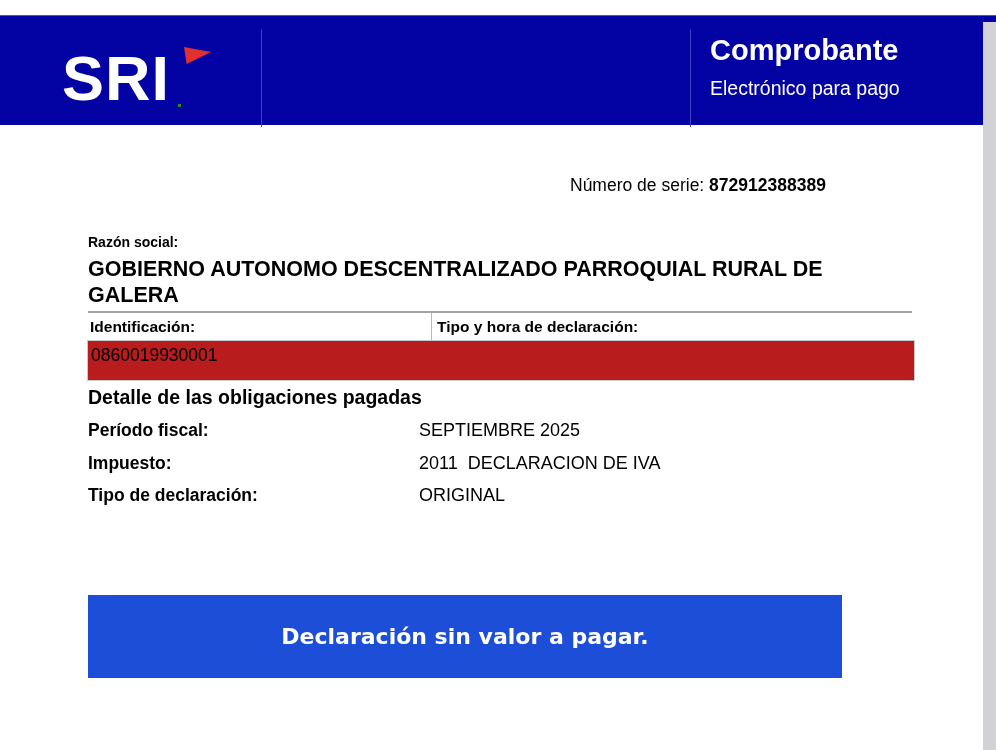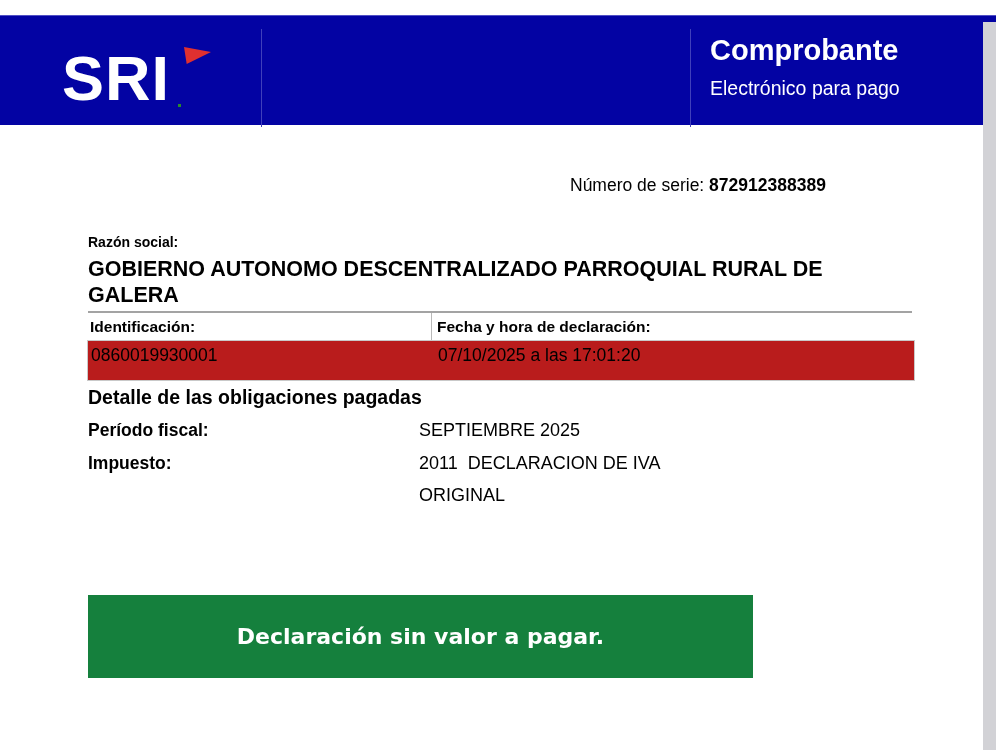--- a/index.html
+++ b/index.html
@@ -46,21 +46,21 @@
   .id-value-right{position:absolute;left:350px;top:4px;font-size:17.5px;}
 
   
   .detalle-heading{position:absolute;left:88px;top:371px;font-size:19.5px;font-weight:bold;}
   .detail-row{position:absolute;left:88px;width:824px;height:22px;}
   .detail-row .lbl{position:absolute;left:0;font-size:17.5px;font-weight:bold;}
   .detail-row .val{position:absolute;left:331px;font-size:18px;white-space:pre-wrap;}
   .row-0{top:405px;} .row-1{top:438px;} .row-2{top:470px;}
 
   
-  .banner{position:absolute;left:88px;top:580px;width:665px;height:83px;background:#15803d;
+  .banner{position:absolute;left:88px;top:580px;width:754px;height:83px;background:#1d4ed8;
           display:flex;align-items:center;justify-content:center;}
   .banner-text{font-family:"DejaVu Sans", sans-serif;font-weight:bold;font-size:22px;color:#ffffff;}
 
   
   .bottom-bar{position:absolute;left:0;top:737px;width:984px;height:13px;background:#0303A3;}
 </style>
 </head>
 <body>
 
 <div class="stage">
@@ -86,39 +86,39 @@
 
   <div class="serial"><span>Número de serie: </span><b>872912388389</b></div>
 
   <div class="razon-label">Razón social:</div>
   <div class="razon-value">GOBIERNO AUTONOMO DESCENTRALIZADO PARROQUIAL RURAL DE GALERA</div>
 
   <div class="idtable">
     <div class="vseam"></div>
     <div class="id-labels">
       <span class="id-label-left">Identificación:</span>
-      <span class="id-label-right">Fecha y hora de declaración:</span>
+      <span class="id-label-right">Tipo y hora de declaración:</span>
     </div>
     <div class="id-values">
       <span class="id-value-left">0860019930001</span>
-      <span class="id-value-right">07/10/2025 a las 17:01:20</span>
     </div>
   </div>
 
   <div class="detalle-heading">Detalle de las obligaciones pagadas</div>
 
   <div class="detail-row row-0">
     <span class="lbl">Período fiscal:</span>
     <span class="val">SEPTIEMBRE 2025</span>
   </div>
   <div class="detail-row row-1">
     <span class="lbl">Impuesto:</span>
     <span class="val">2011  DECLARACION DE IVA</span>
   </div>
   <div class="detail-row row-2">
+    <span class="lbl">Tipo de declaración:</span>
     <span class="val">ORIGINAL</span>
   </div>
 
   <div class="banner">
     <span class="banner-text">Declaración sin valor a pagar.</span>
   </div>
 
   <div class="bottom-bar"></div>
 
 </div>

